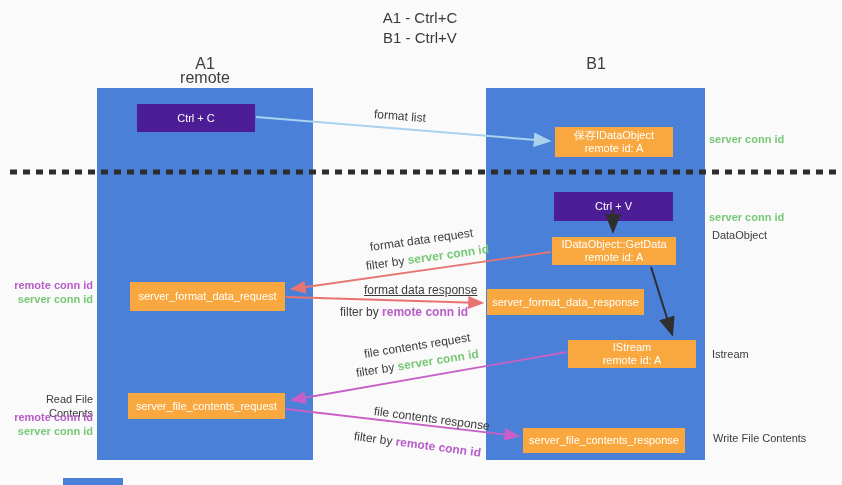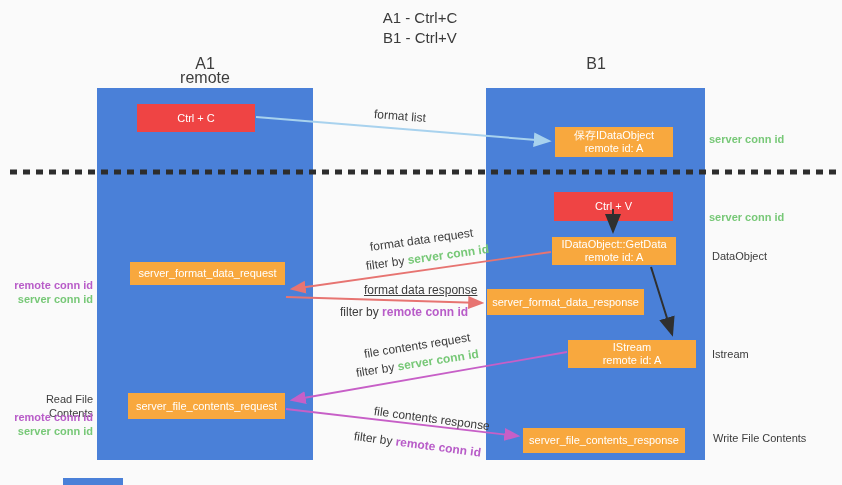--- a/index.html
+++ b/index.html
@@ -15,21 +15,21 @@
   
   .col-head{top:57px;width:120px;text-align:center;font-size:16px;line-height:14px;color:#3d3d3d;}
   
   .col{top:88px;height:372px;background:#4a80d8;z-index:1;}
   .col-left{left:97px;width:216px;}
   .col-right{left:486px;width:219px;}
   .bottom-frag{left:63px;top:478px;width:60px;height:7px;background:#4a80d8;z-index:1;}
   
   .box{z-index:3;display:flex;flex-direction:column;align-items:center;justify-content:center;
        text-align:center;color:#ffffff;font-size:11px;line-height:13px;}
-  .box-green{background:#ef4444;}
+  .box-green{background:#4c1d95;}
   .box-orange{background:#f8a83e;justify-content:center;}
   
   svg.overlay{position:absolute;left:0;top:0;z-index:5;pointer-events:none;}
   
   .flow-lbl{z-index:10;font-size:12px;color:#3c3c3c;white-space:nowrap;transform-origin:left center;}
   .flow-lbl .green,.side-green{color:#77c877;font-weight:bold;}
   .flow-lbl .purple,.side-purple{color:#b85cc8;font-weight:bold;}
   
   .side-lbl{z-index:10;font-size:11px;white-space:nowrap;}
   .side-dark{color:#3c3c3c;font-size:11px;}
@@ -66,21 +66,21 @@
 
 <div class="abs box box-green" style="left:554px;top:192px;width:119px;height:29px;">
   <span>Ctrl + V</span>
 </div>
 
 <div class="abs box box-orange" style="left:552px;top:237px;width:124px;height:28px;">
   <span>IDataObject::GetData</span>
   <span>remote id: A</span>
 </div>
 
-<div class="abs box box-orange" style="left:130px;top:262px;width:155px;height:23px;">
+<div class="abs box box-orange" style="left:130px;top:282px;width:155px;height:29px;">
   <span>server_format_data_request</span>
 </div>
 
 <div class="abs box box-orange" style="left:487px;top:289px;width:157px;height:26px;">
   <span>server_format_data_response</span>
 </div>
 
 <div class="abs box box-orange" style="left:568px;top:340px;width:128px;height:28px;">
   <span>IStream</span>
   <span>remote id: A</span>
@@ -158,21 +158,21 @@
 <div class="abs flow-lbl" style="left:374px;top:404px;transform:rotate(7.5deg);">
   <span>file contents response</span>
 </div>
 <div class="abs flow-lbl" style="left:354px;top:429px;transform:rotate(7.5deg);">
   <span>filter by</span>
   <span class="purple">remote conn id</span>
 </div>
 
 <div class="abs side-lbl side-green" style="left:709px;top:133px;">server conn id</div>
 <div class="abs side-lbl side-green" style="left:709px;top:211px;">server conn id</div>
-<div class="abs side-lbl side-dark" style="left:712px;top:250px;">DataObject</div>
+<div class="abs side-lbl side-dark" style="left:712px;top:229px;">DataObject</div>
 <div class="abs side-lbl side-dark" style="left:712px;top:348px;">Istream</div>
 <div class="abs side-lbl side-dark" style="left:713px;top:432px;">Write File Contents</div>
 
 <div class="abs left-stack" style="top:278px;">
   <div class="side-purple">remote conn id</div>
   <div class="side-green">server conn id</div>
 </div>
 
 <div class="abs left-stack side-dark" style="top:392px;">Read File Contents</div>
 

